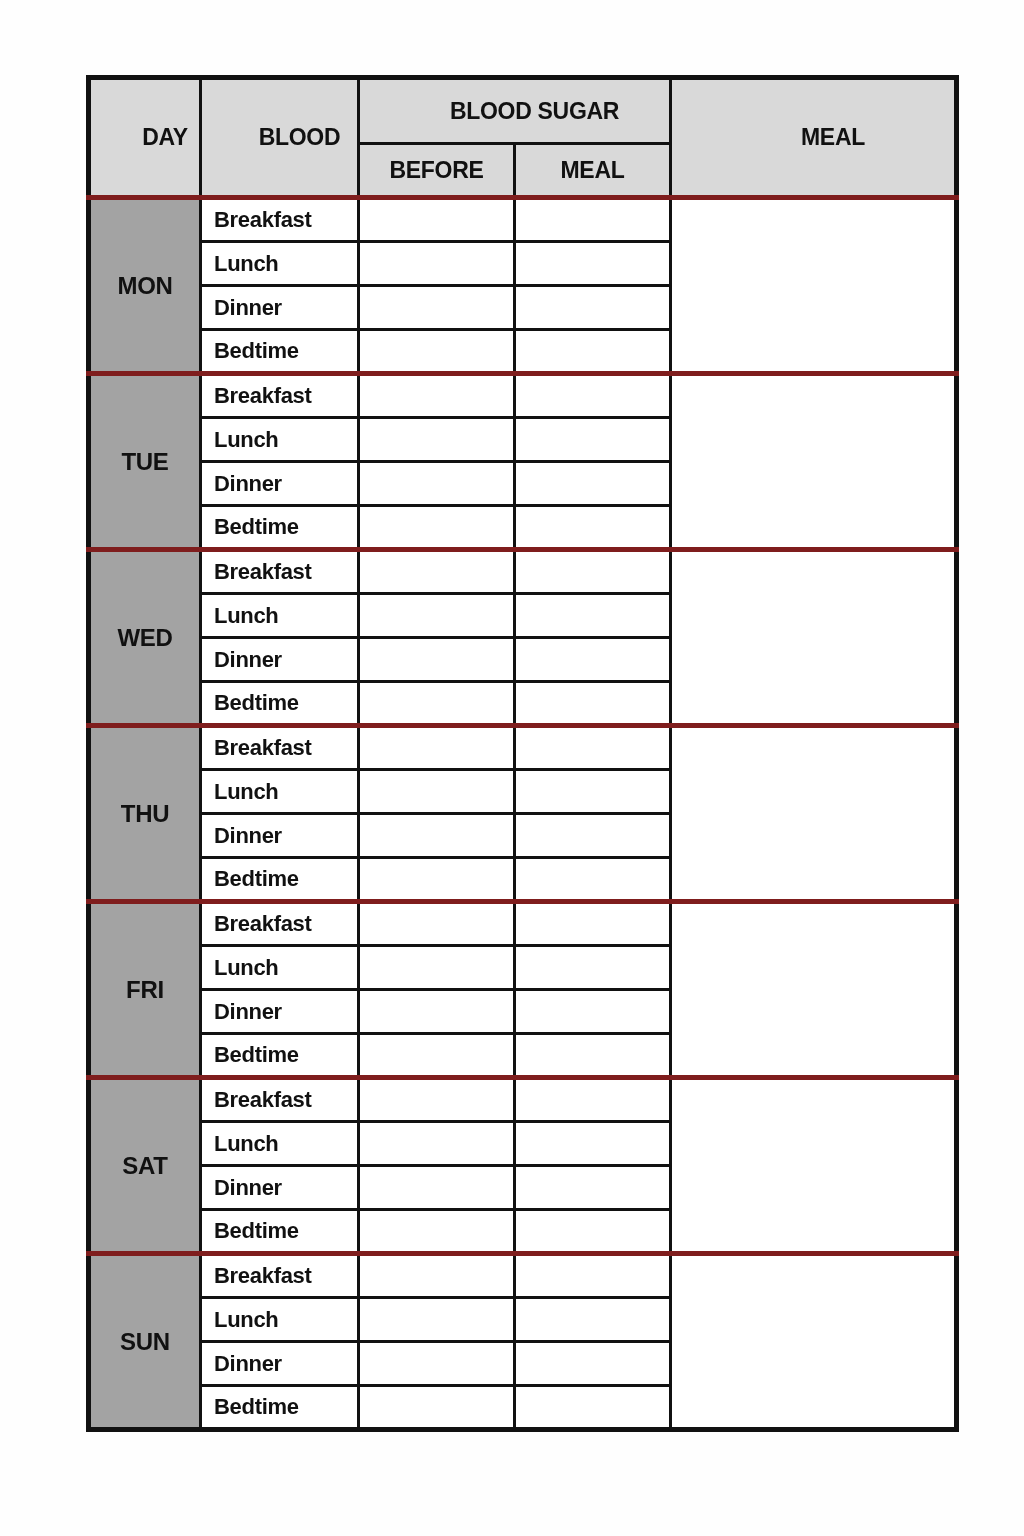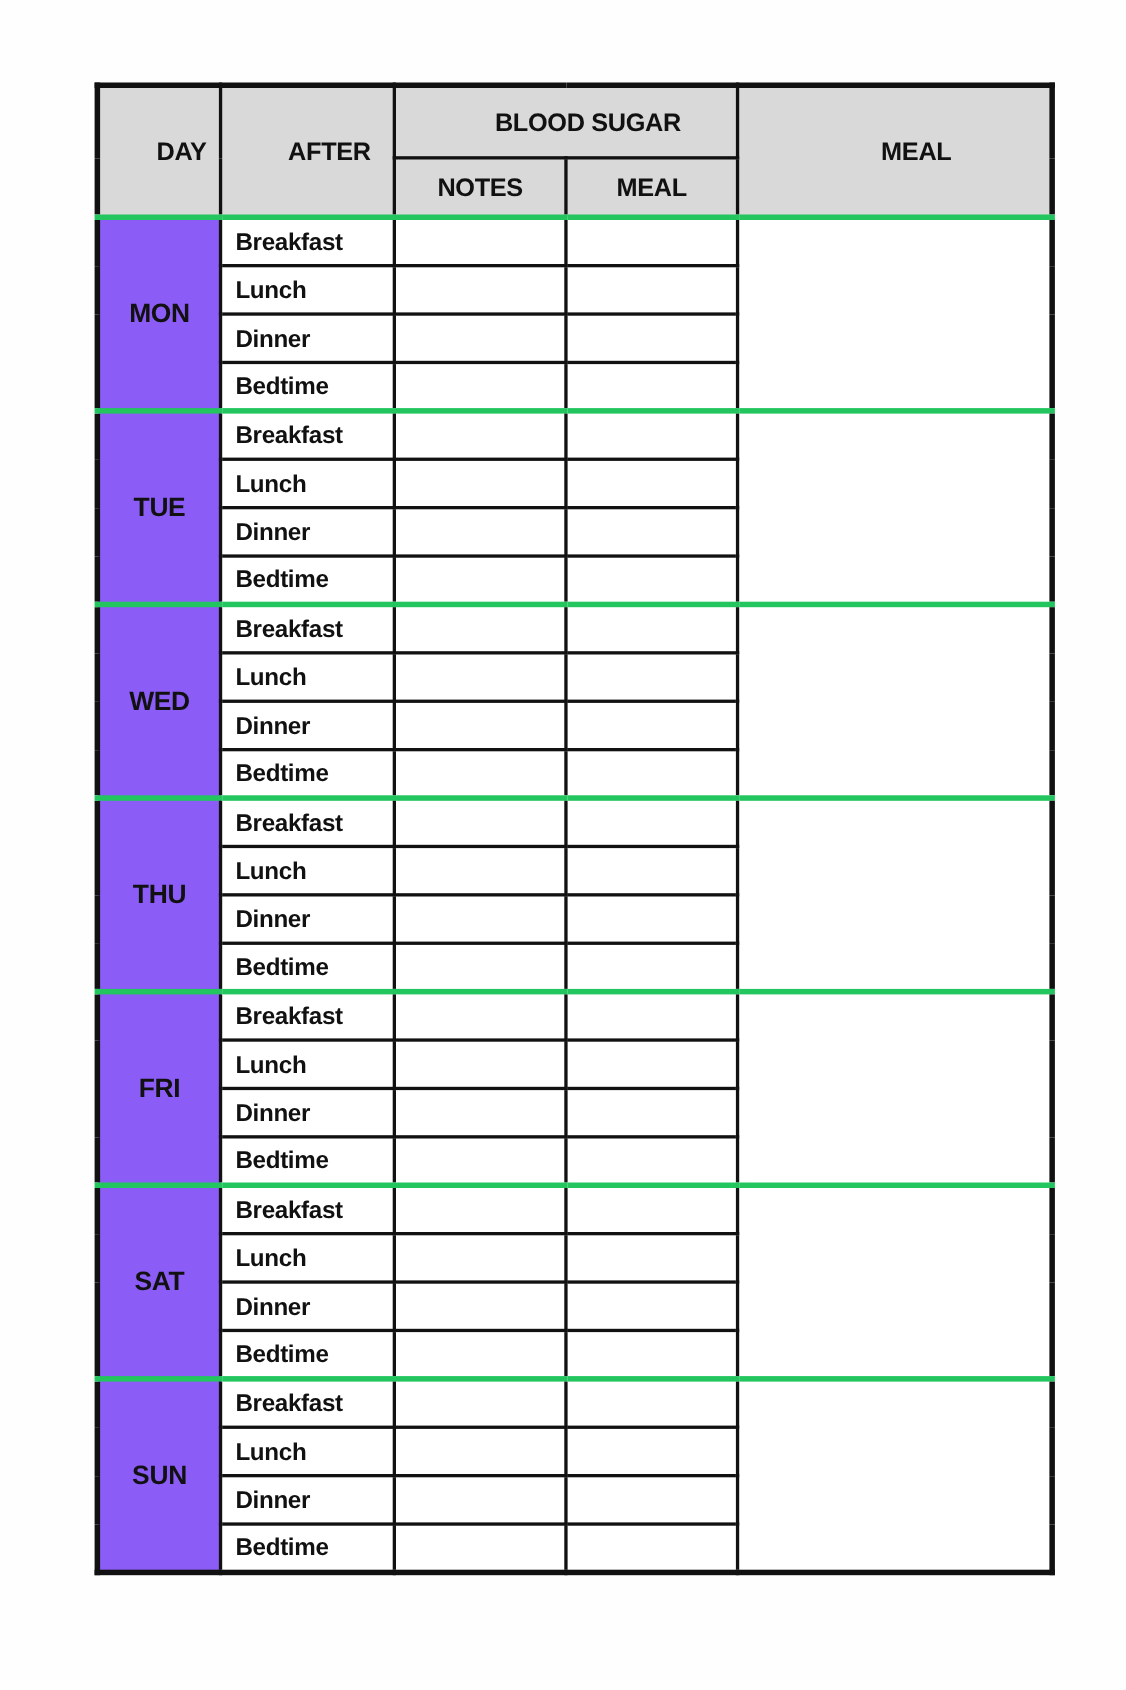--- a/index.html
+++ b/index.html
@@ -36,23 +36,23 @@
   thead th {
     background: #d9d9d9;
     font-weight: bold;
     font-size: 23px;
     text-align: center;
     letter-spacing: -0.3px;
   }
   thead tr.hdr-top th { height: 66px; padding-left: 40px; }
   thead tr.hdr-sub th { height: 54px; }
   tbody tr { height: 44px; }
-  tbody tr.day-start td { border-top: 5px solid #22c55e; }
+  tbody tr.day-start td { border-top: 5px solid #7f1d1d; }
   td.day-cell {
-    background: #8b5cf6;
+    background: #a3a3a3;
     font-weight: bold;
     font-size: 24px;
     text-align: center;
     vertical-align: middle;
     letter-spacing: -0.3px;
   }
   td.meal-cell {
     background: #ffffff;
     font-weight: bold;
     font-size: 22px;
@@ -77,26 +77,26 @@
     <colgroup>
       <col style="width:112px">
       <col style="width:158px">
       <col style="width:156px">
       <col style="width:156px">
       <col style="width:286px">
     </colgroup>
     <thead>
       <tr class="hdr-top">
         <th rowspan="2">DAY</th>
-        <th rowspan="2">AFTER</th>
+        <th rowspan="2">BLOOD</th>
         <th colspan="2">BLOOD SUGAR</th>
         <th rowspan="2">MEAL</th>
       </tr>
       <tr class="hdr-sub">
-        <th>NOTES</th>
+        <th>BEFORE</th>
         <th>MEAL</th>
       </tr>
     </thead>
     <tbody>
         <tr class="day-start">
           <td rowspan="4" class="day-cell">MON</td>
           <td class="meal-cell">Breakfast</td>
           <td class="entry-cell"></td>
           <td class="entry-cell"></td>
           <td rowspan="4" class="notes-cell"></td>

